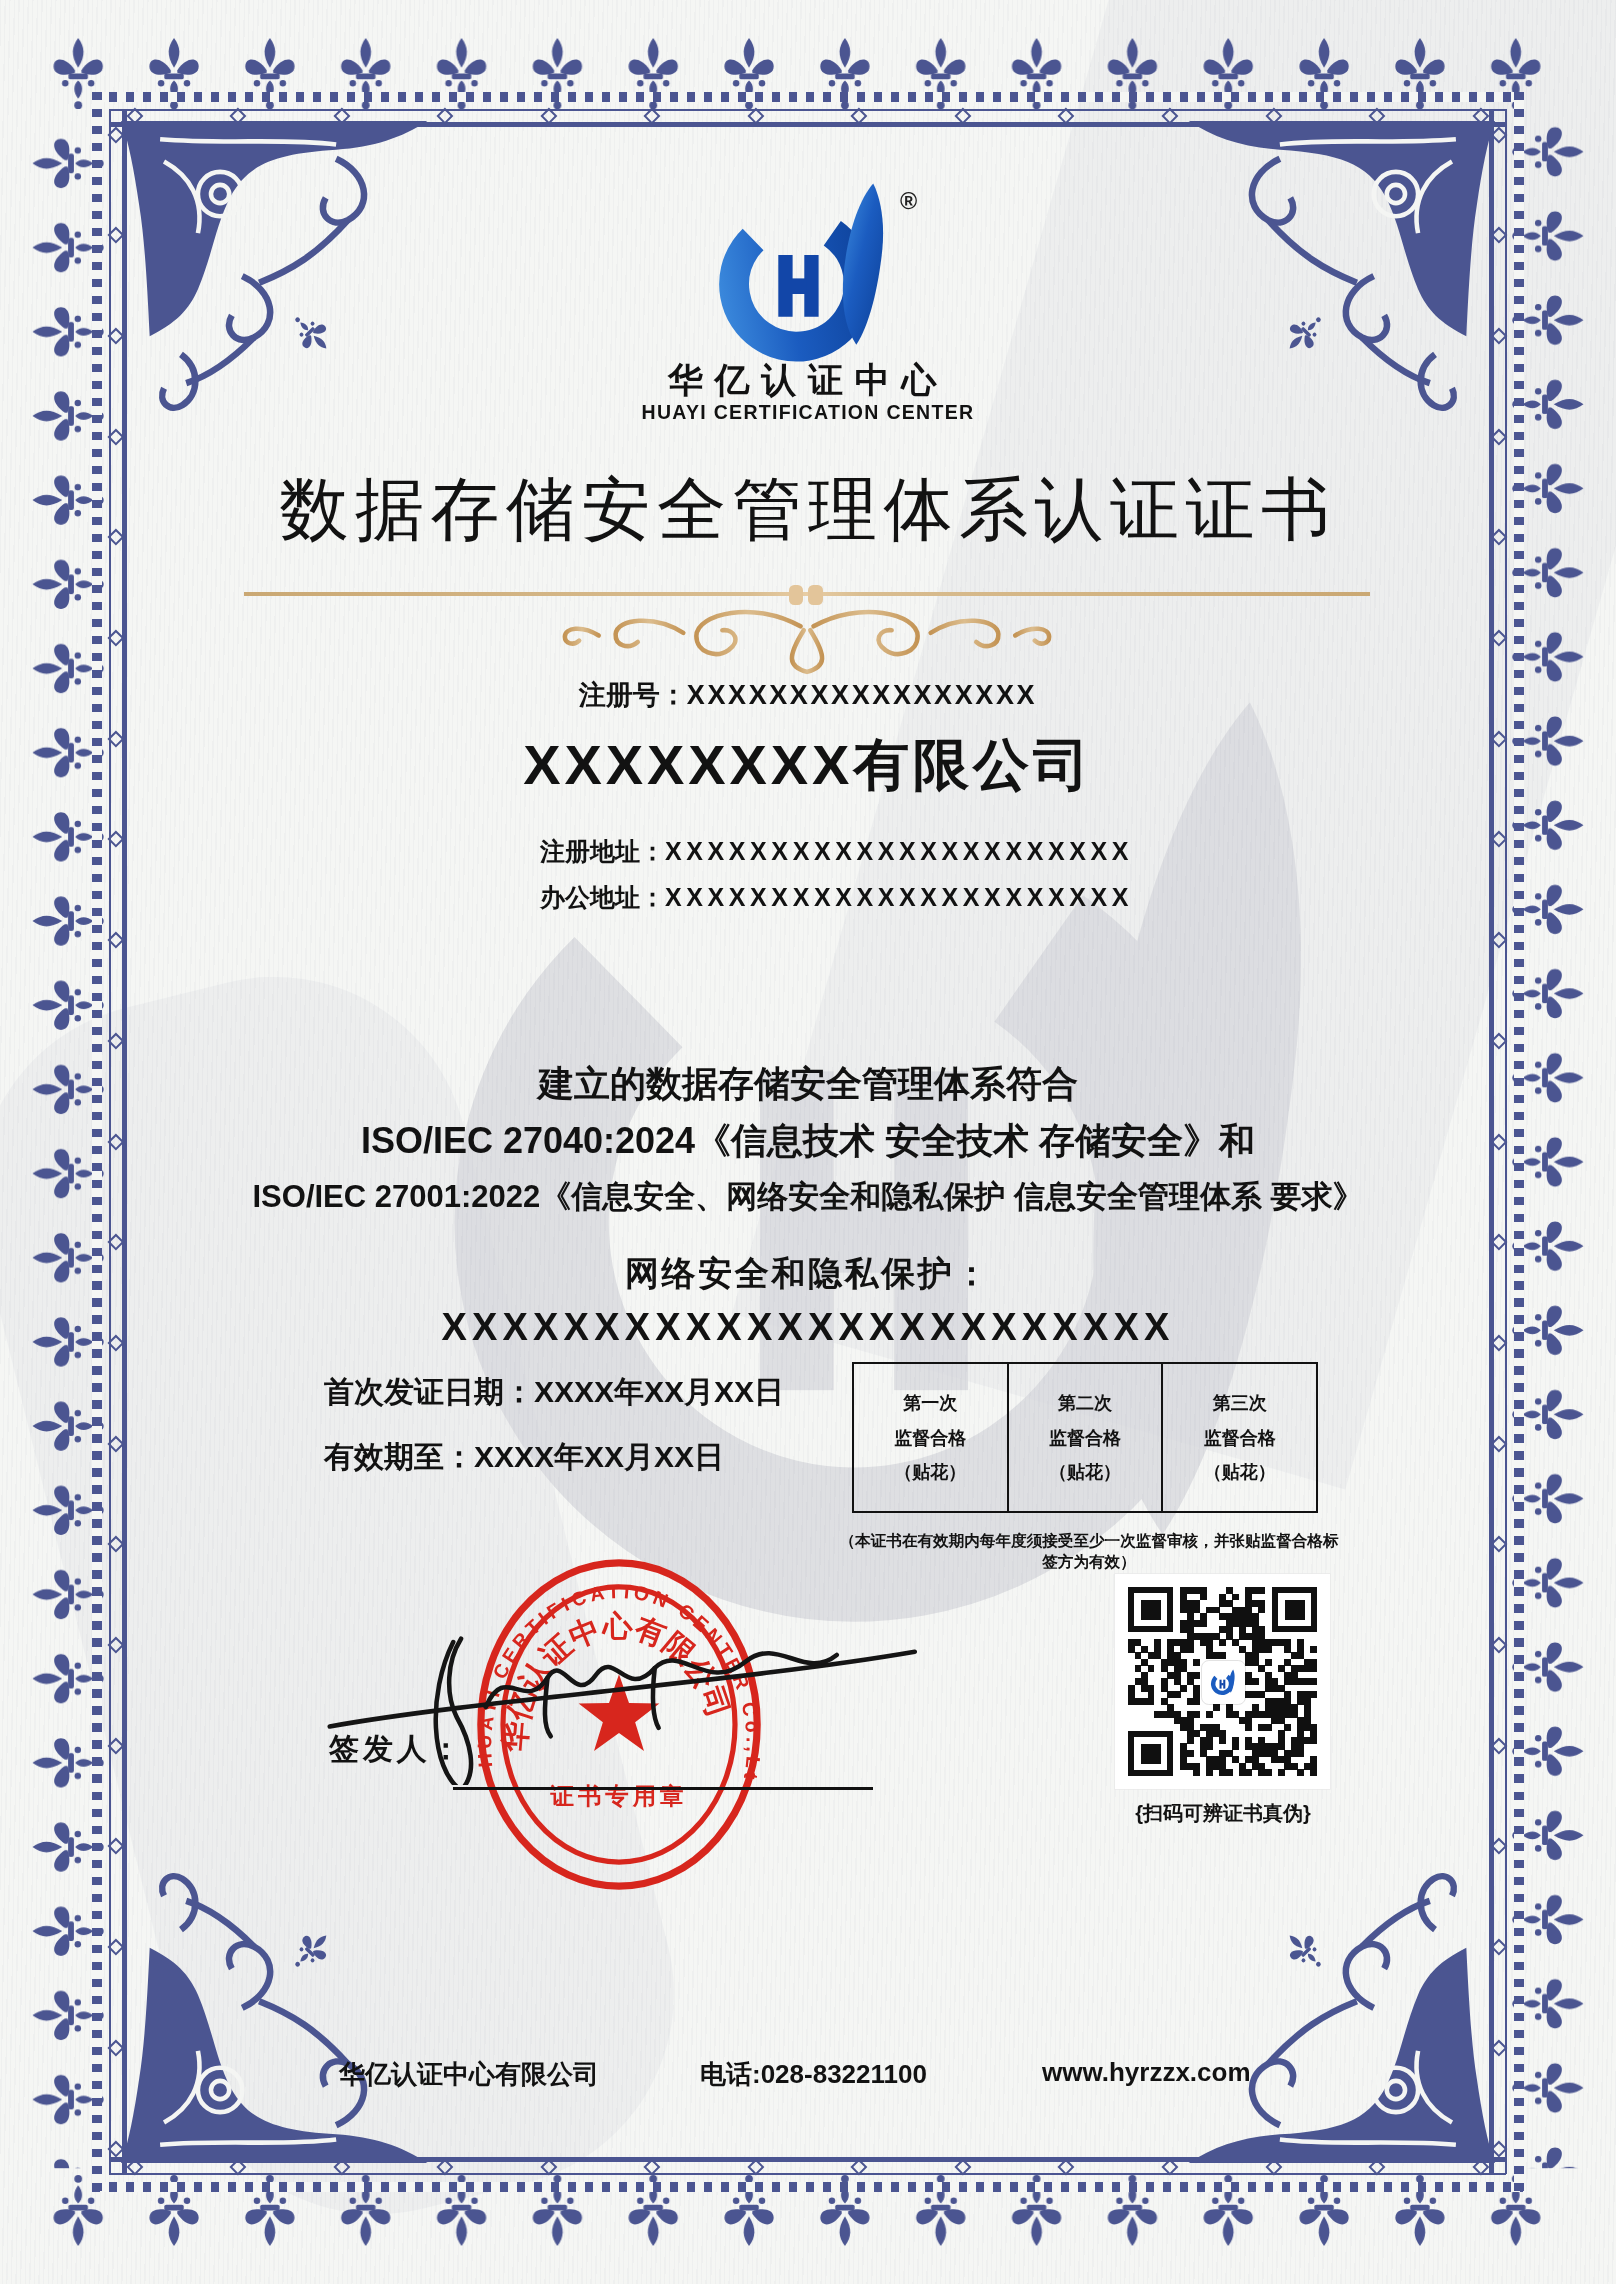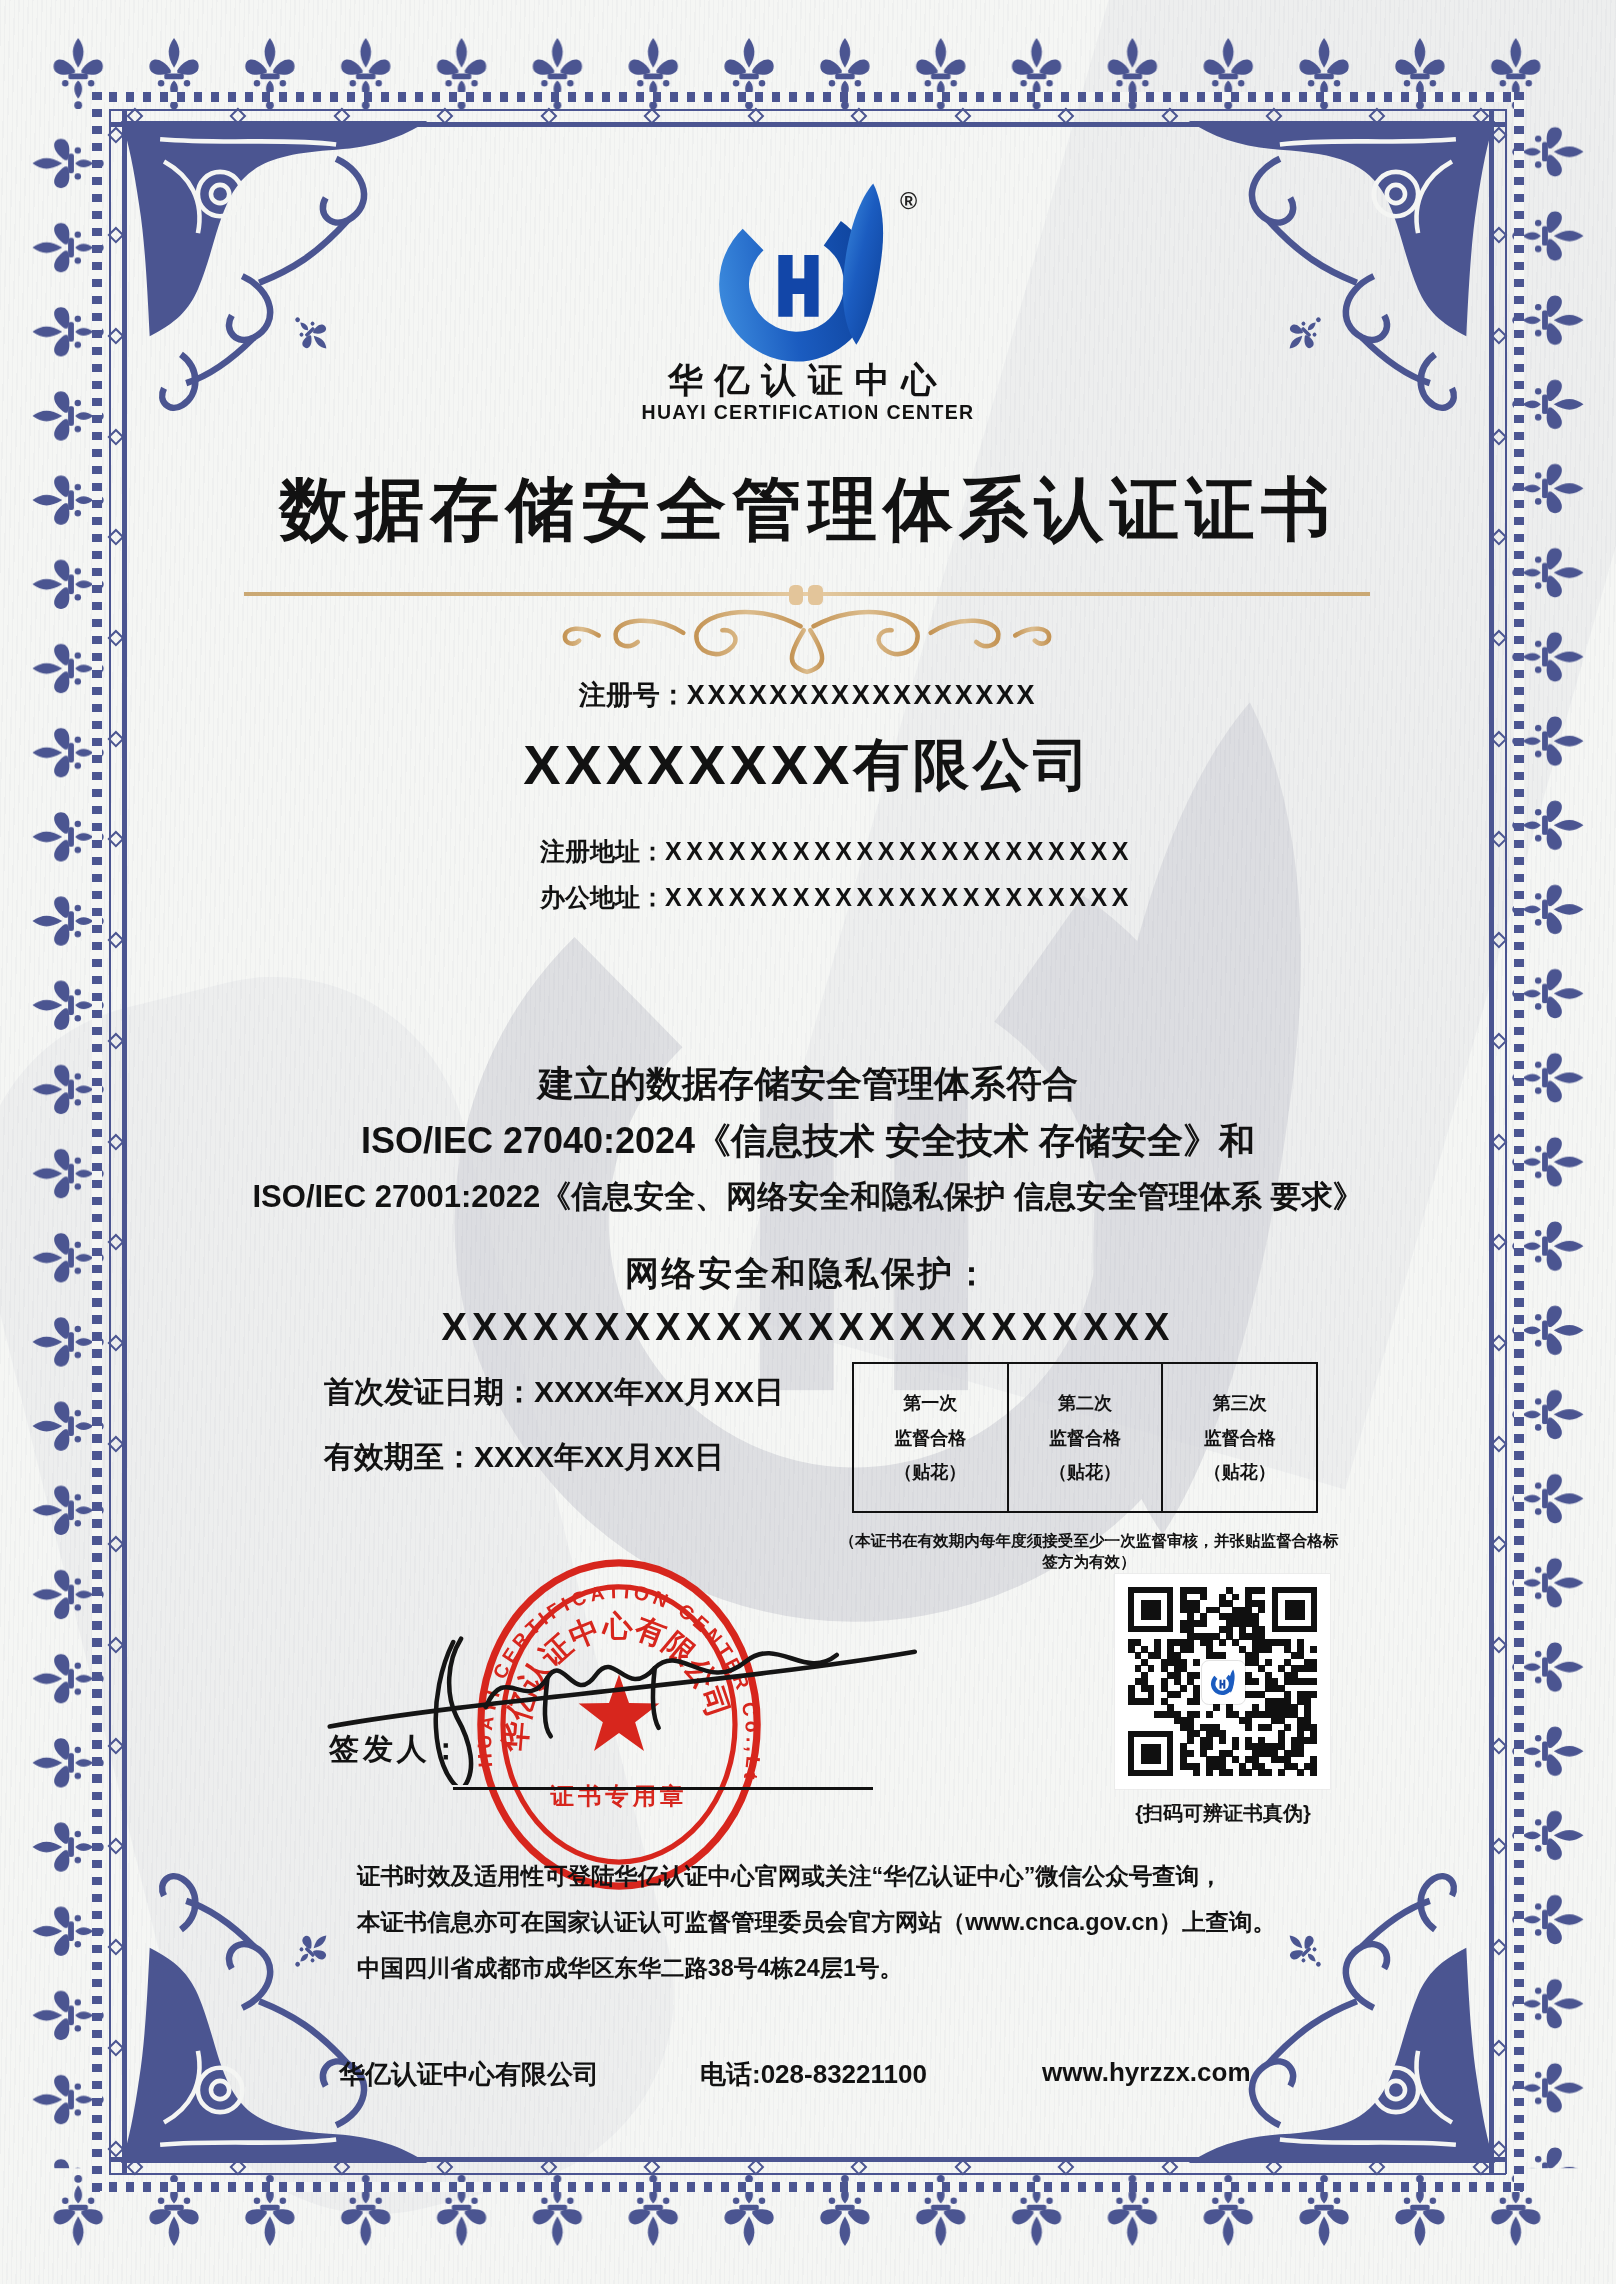--- a/index.html
+++ b/index.html
@@ -25,21 +25,21 @@
   .corner.tr{transform:scaleX(-1);} .corner.bl{transform:scaleY(-1);} .corner.br{transform:rotate(180deg);}
 
   
   .logo-mark{position:absolute;left:702px;top:177px;z-index:3;}
   .reg-mark{position:absolute;left:900px;top:188px;z-index:3;font-size:23.4px;font-weight:700;color:#222;}
   .logo-cn{position:absolute;left:150px;right:150px;top:357px;z-index:3;text-align:center;
            font-size:35px;font-weight:900;letter-spacing:11.7px;}
   .logo-en{position:absolute;left:150px;right:150px;top:401px;z-index:3;text-align:center;
            font-size:19.5px;font-weight:700;letter-spacing:1.3px;}
   .cert-title{position:absolute;left:91px;right:91px;top:464px;z-index:3;text-align:center;
-           font-size:69px;font-weight:700;letter-spacing:6.5px;}
+           font-size:69px;font-weight:400;letter-spacing:6.5px;}
   .gold-line{position:absolute;left:244px;top:592px;width:1126px;height:3.9px;z-index:3;
            background:linear-gradient(90deg,#caa873,#d9bd90 45%,#e8cda4 50%,#d9bd90 55%,#caa873);}
   .gold-beads{position:absolute;left:789px;top:585px;z-index:3;display:flex;gap:5.2px;}
   .gold-beads i{width:14.3px;height:19.5px;border-radius:5.2px;background:#e3c59a;}
   .gold-flourish{position:absolute;left:449px;top:604px;z-index:3;}
 
   
   .center-line{position:absolute;left:150px;right:150px;z-index:3;text-align:center;}
   .regno{top:677px;font-size:27px;font-weight:700;}
   .regno .xval{letter-spacing:2.6px;}
@@ -753,25 +753,20 @@
         <i style="left:117px;top:182px"></i>
         <i style="left:130px;top:182px"></i>
         <i style="left:137px;top:182px"></i>
         <i style="left:150px;top:182px"></i>
         <i style="left:169px;top:182px"></i>
         <i style="left:182px;top:182px"></i>
       </div>
   </div>
   <div class="qr-caption">{扫码可辨证书真伪}</div>
 
-  <div class="notice">
-    <div>证书时效及适用性可登陆华亿认证中心官网或关注“华亿认证中心”微信公众号查询，</div>
-    <div>本证书信息亦可在国家认证认可监督管理委员会官方网站（www.cnca.gov.cn）上查询。</div>
-    <div>中国四川省成都市成华区东华二路38号4栋24层1号。</div>
-  </div>
 
   <div class="footer-row">
     <span class="f-company">华亿认证中心有限公司</span>
     <span class="f-phone">电话:028-83221100</span>
     <span class="f-web">www.hyrzzx.com</span>
   </div>
 
 </div>
 
 

